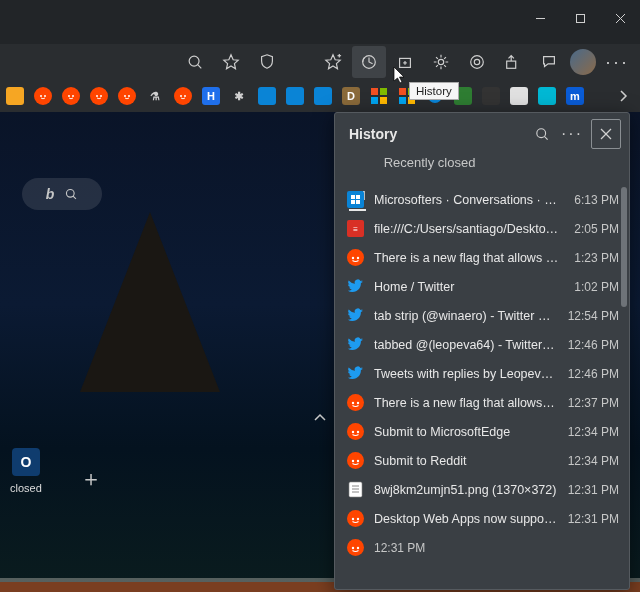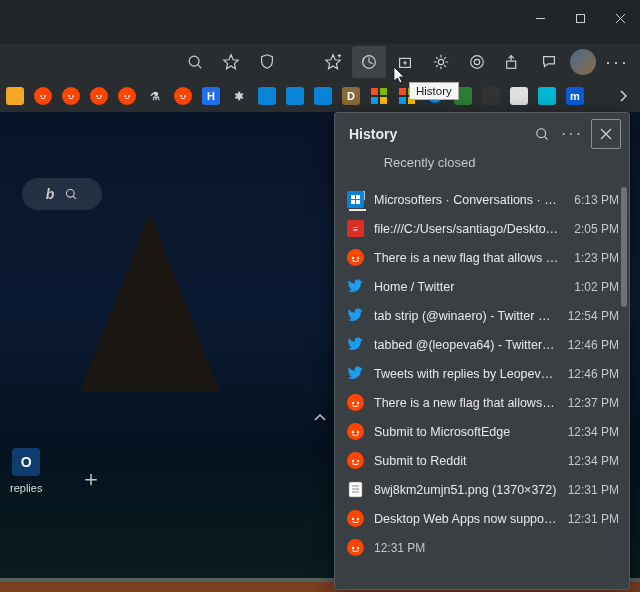--- a/index.html
+++ b/index.html
@@ -266,21 +266,21 @@
     </div>
     <div class="taskbar-area">
       <div class="chevup">
           <svg width="14" height="10" viewBox="0 0 14 10">
             <polyline points="2,8 7,3 12,8" stroke="#cfcfcf" fill="none" stroke-width="1.5"></polyline>
           </svg>
         </div>
     </div>
     <div class="desktop-icon">
       <div class="ico">O</div>
-      <span>replies</span>
+      <span>closed</span>
     </div>
     <div class="plus">＋</div>
     <div class="bottomhl"></div>
     <div class="bottombar"></div>
   </div>
 
   <div class="history">
     <div class="h-head">
       <div class="h-title">History</div>
       <div class="h-icon">

